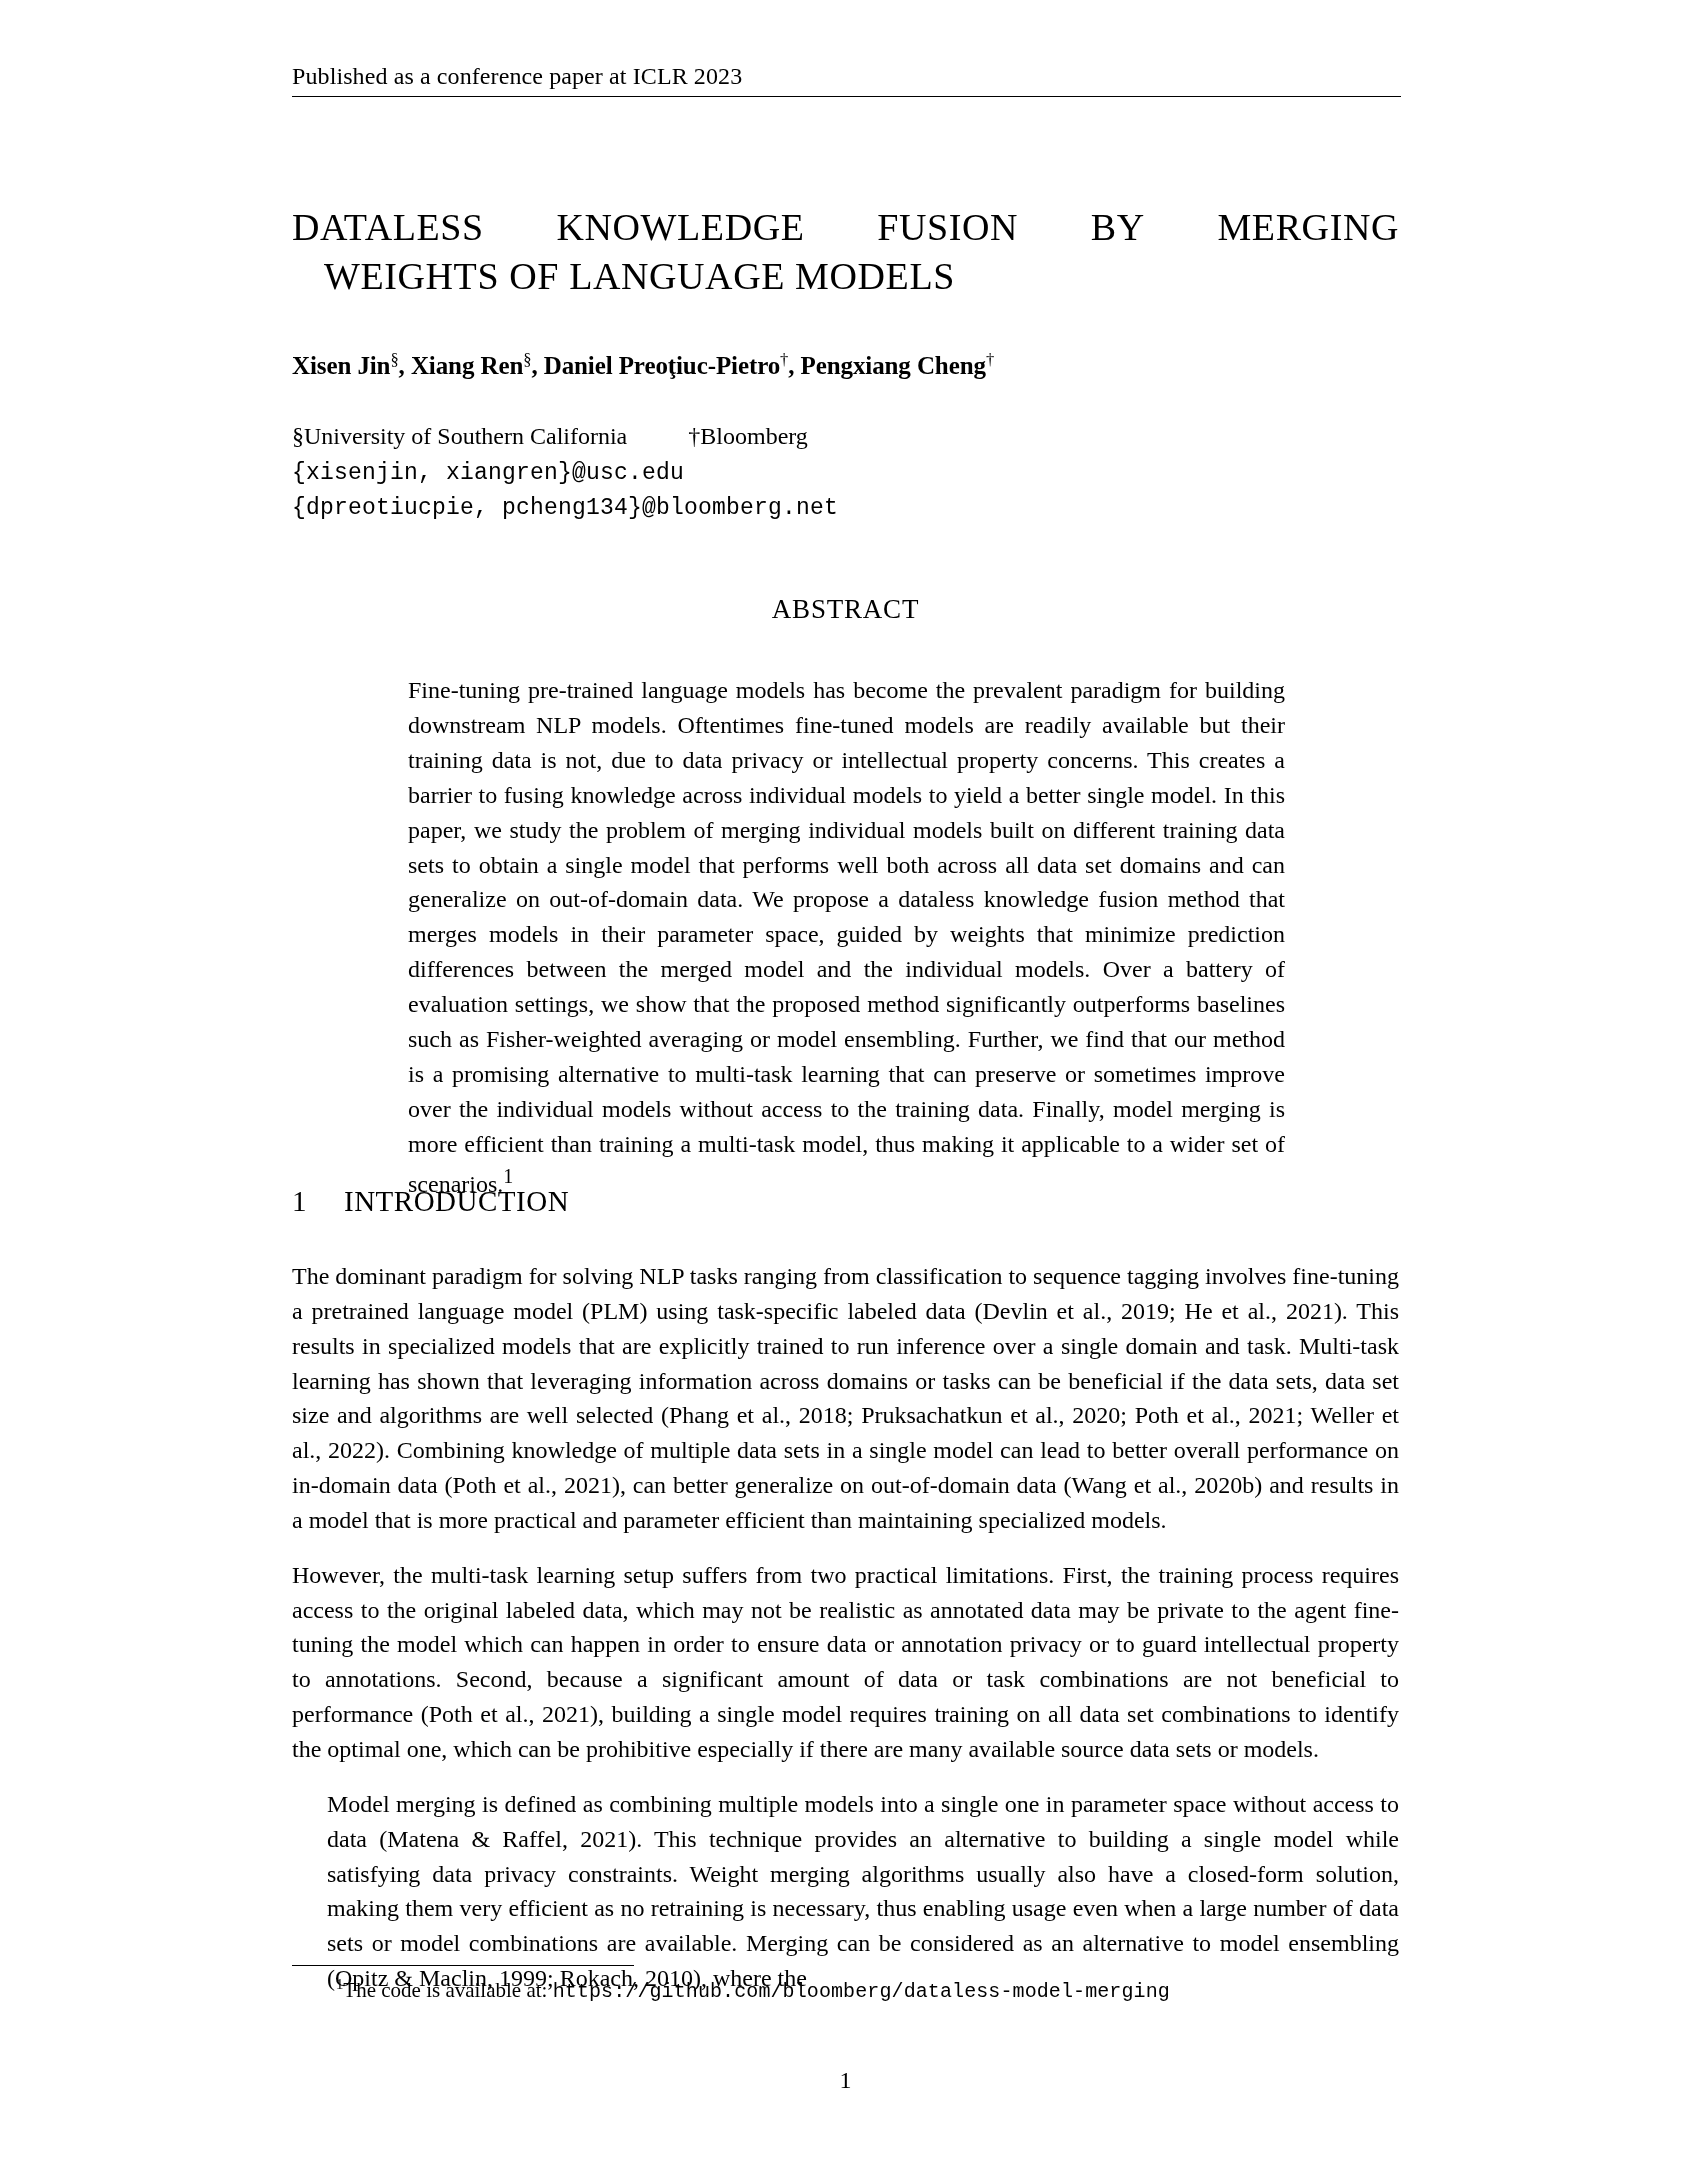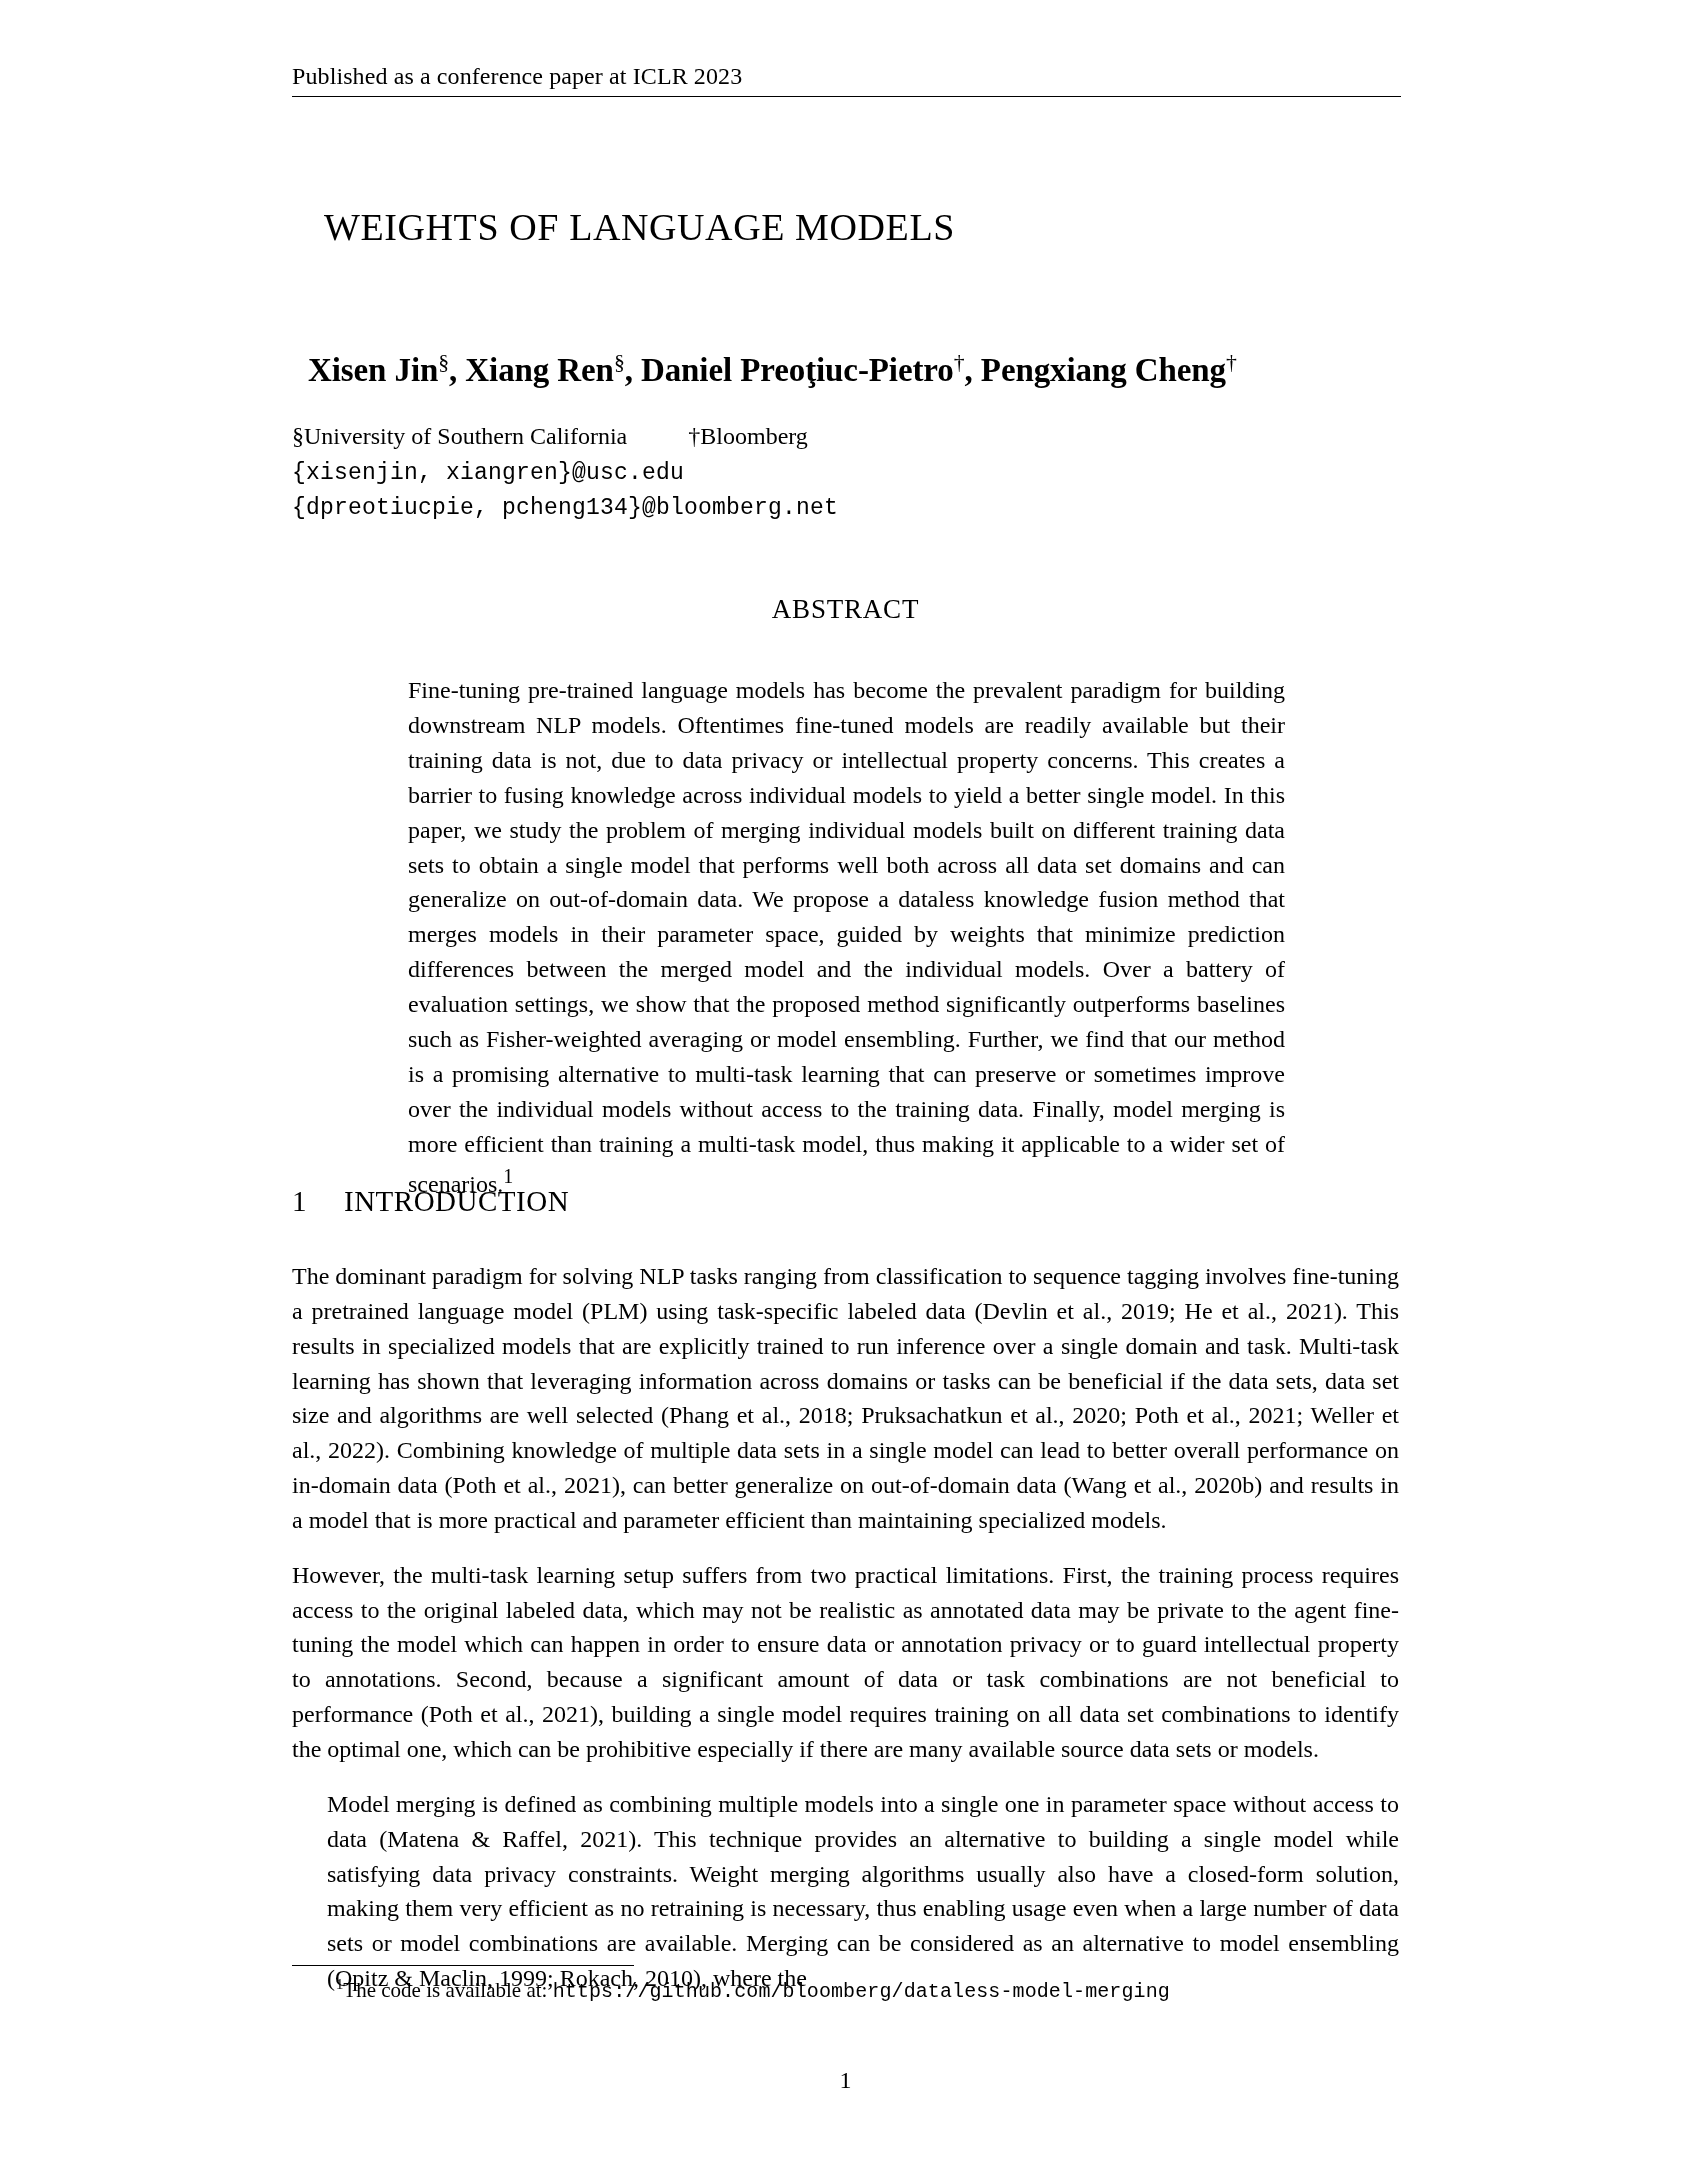--- a/index.html
+++ b/index.html
@@ -59,23 +59,23 @@
   }
   .title-line2 {
     white-space: nowrap;
     margin-left: 32px;
   }
 
   
   .authors {
     position: absolute;
     top: 352px;
-    left: 16px;
-    width: 1107px;
-    font-size: 33px;
+    left: 0;
+    width: 1107px;
+    font-size: 25px;
     font-weight: bold;
     letter-spacing: -0.1px;
   }
   sup.mk {
     font-size: 0.66em;
     vertical-align: super;
     font-weight: normal;
     line-height: 0;
   }
 
@@ -190,20 +190,27 @@
 <body>
 
 <div class="page">
 
   <div class="runhead">
     <div class="runhead-text">Published as a conference paper at ICLR 2023</div>
     <div class="runhead-rule"></div>
   </div>
 
   <div class="title">
+    <div class="title-line1">
+      <span>DATALESS</span>
+      <span>KNOWLEDGE</span>
+      <span>FUSION</span>
+      <span>BY</span>
+      <span>MERGING</span>
+    </div>
     <div class="title-line2">WEIGHTS OF LANGUAGE MODELS</div>
   </div>
 
   <div class="authors">
     <span>Xisen Jin</span><sup class="mk">§</sup><span>, </span><span>Xiang Ren</span><sup class="mk">§</sup><span>, </span><span>Daniel Preoţiuc-Pietro</span><sup class="mk">†</sup><span>, </span><span>Pengxiang Cheng</span><sup class="mk">†</sup>
   </div>
 
   <div class="affil">
     <div class="affil-row"><span>§University of Southern California</span><span class="affil-gap"></span><span>†Bloomberg</span></div>
     <div class="mono email-line">{xisenjin, xiangren}@usc.edu</div>

